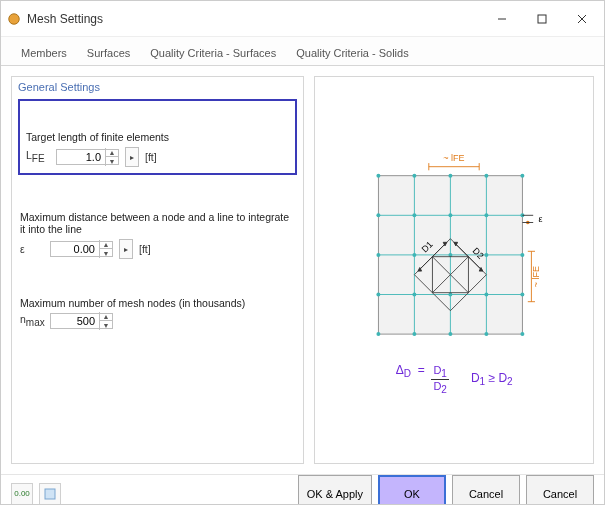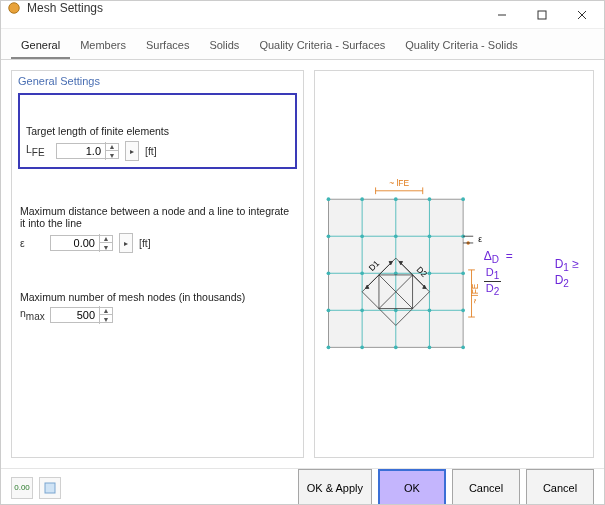--- a/index.html
+++ b/index.html
@@ -1,27 +1,27 @@
 <!DOCTYPE html>
 <html><head>
 <meta charset="utf-8">
 <style>
 * { box-sizing: border-box; margin: 0; padding: 0; }
 body { font-family: "Segoe UI", Tahoma, sans-serif; font-size: 11px; background: #fff; color: #333; width: 605px; height: 505px; overflow: hidden; border: 1px solid #ccc; }
-.titlebar { display: flex; align-items: flex-start; height: 28px; padding: 0 2px 0 6px; border-bottom: 1px solid #eee; }
+.titlebar { display: flex; align-items: center; height: 36px; padding: 0 2px 0 6px; border-bottom: 1px solid #eee; }
 .titlebar .icon-app { width: 14px; height: 14px; margin-right: 6px; }
 .titlebar .title { flex: 1; font-size: 12px; }
 .wc { width: 40px; height: 28px; display: flex; align-items: center; justify-content: center; }
 .tabs { display: flex; gap: 0; padding: 5px 10px 0 10px; border-bottom: 1px solid #d6d6d6; background: #fdfdfd; }
 .tab { padding: 5px 10px 6px; font-size: 11px; color: #555; cursor: pointer; }
 .tab.active { color: #222; border-bottom: 2px solid #888; }
 .body { display: flex; gap: 10px; padding: 10px; height: 408px; }
 .panel { border: 1px solid #d6d6d6; background: #fff; position: relative; }
 .left { flex: 1.05; }
-.right { flex: 1; display: flex; align-items: center; justify-content: center; }
+.right { flex: 1; display: flex; flex-direction: column; align-items: center; justify-content: center; }
 .fieldset-title { color: #4a6fb3; font-size: 11px; padding: 4px 6px 6px; }
 .highlight-box { border: 2px solid #3a3ab8; padding: 4px 6px 6px; margin: 0 6px 6px 6px; }
 .setting-label { font-size: 10.5px; margin-bottom: 4px; color: #222; margin-top: 26px; }
 .row { display: flex; align-items: center; gap: 6px; }
 .varlabel { width: 24px; font-size: 10.5px; }
 .num-input { display: flex; align-items: center; border: 1px solid #bfbfbf; height: 16px; background: #fff; }
 .num-input input { border: none; width: 48px; text-align: right; padding: 0 4px; font-size: 11px; outline: none; }
 .spin { display: flex; flex-direction: column; border-left: 1px solid #bfbfbf; }
 .spin div { width: 12px; height: 9px; display: flex; align-items: center; justify-content: center; font-size: 7px; color: #555; cursor: pointer; }
 .spin div:first-child { border-bottom: 1px solid #bfbfbf; }
@@ -61,24 +61,22 @@
     </div>
   <div class="wc">
       <svg width="10" height="10">
         <line x1="1" y1="1" x2="9" y2="9" stroke="#333"></line>
         <line x1="9" y1="1" x2="1" y2="9" stroke="#333"></line>
       </svg>
     </div>
 </div>
 
 <div class="tabs">
-  <div class="tab active">General</div>
   <div class="tab">Members</div>
   <div class="tab">Surfaces</div>
-  <div class="tab">Solids</div>
   <div class="tab">Quality Criteria - Surfaces</div>
   <div class="tab">Quality Criteria - Solids</div>
 </div>
 
 <div class="body">
   <div class="panel left">
     <div class="fieldset-title">General Settings</div>
 
     <div class="highlight-box">
       <div class="setting-label">Target length of finite elements</div>

